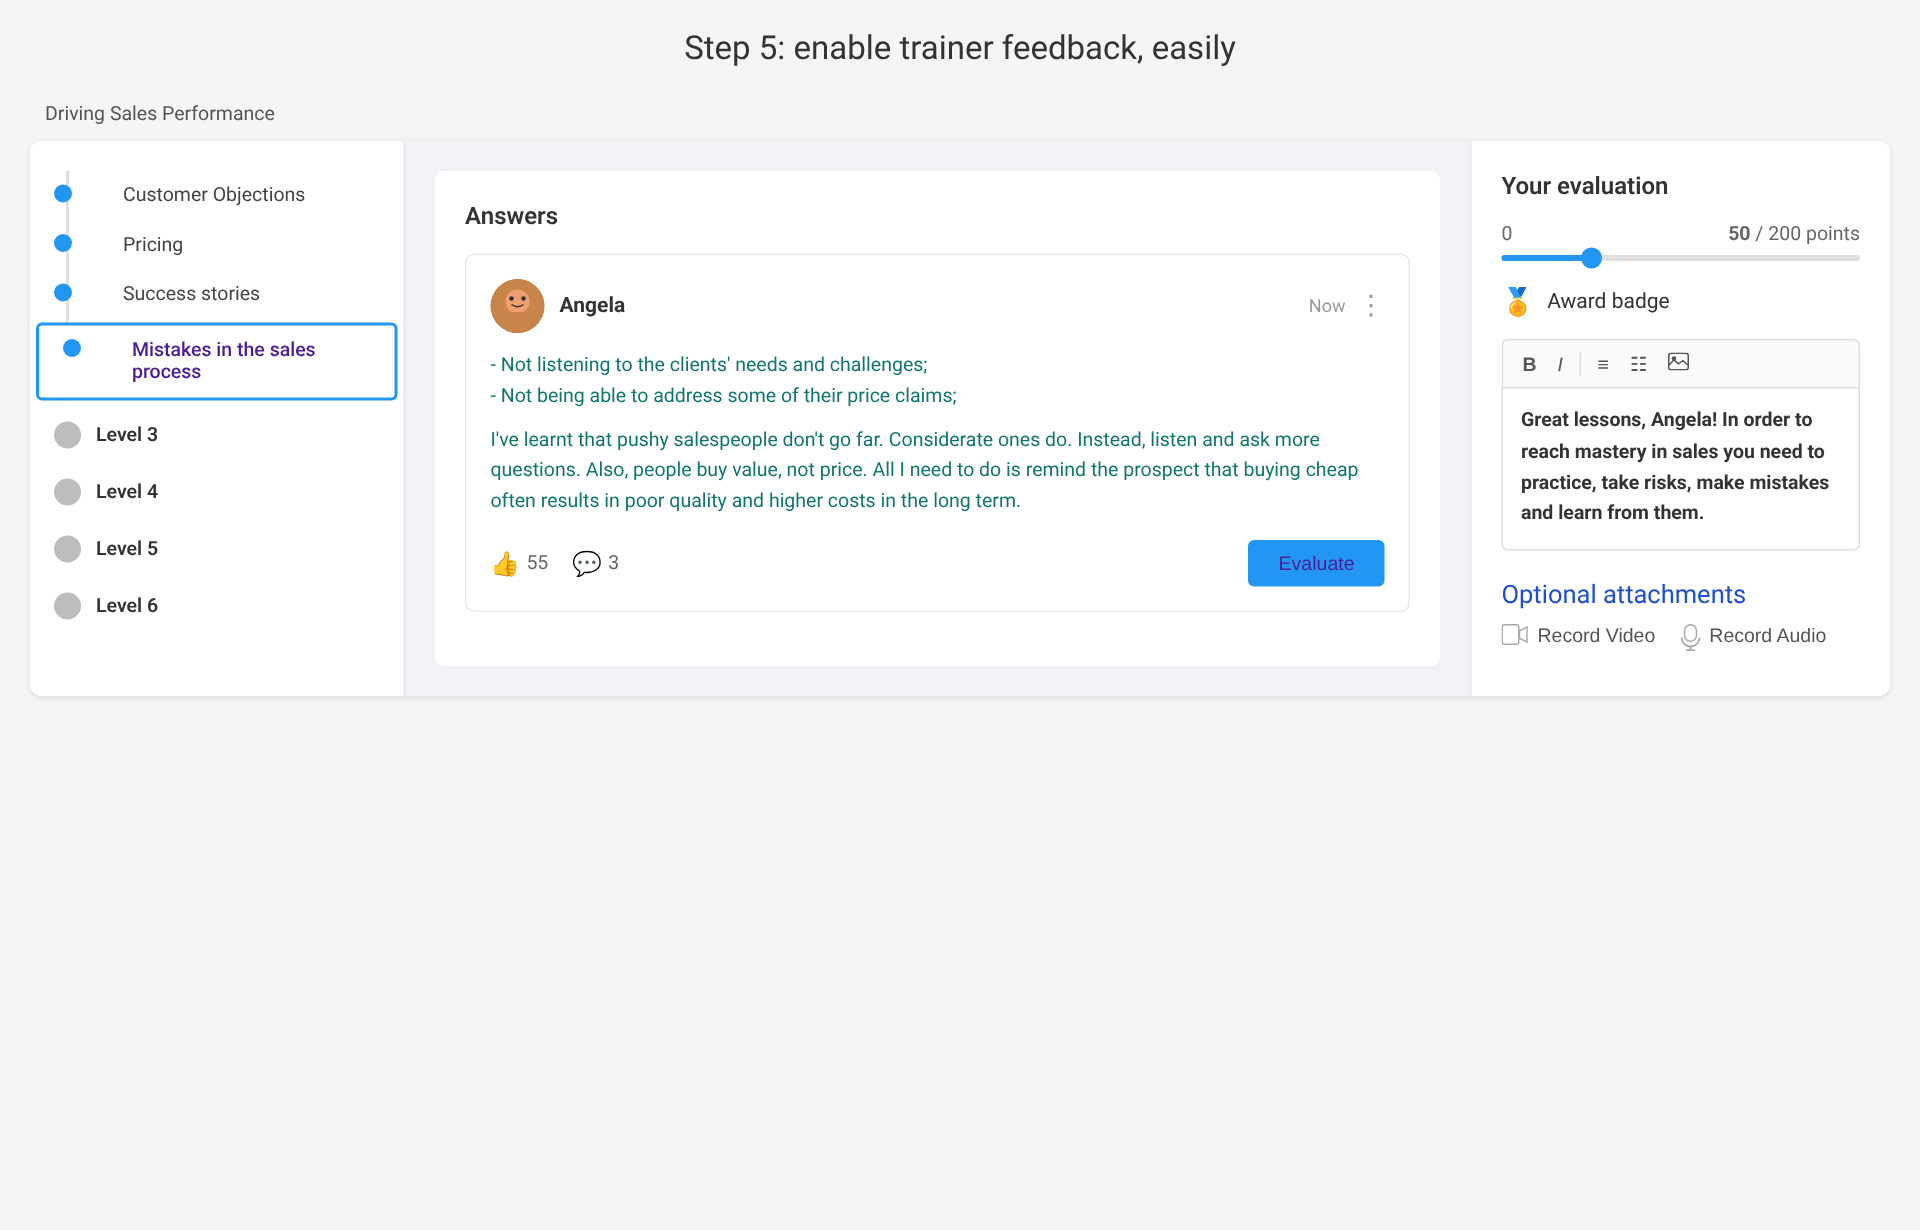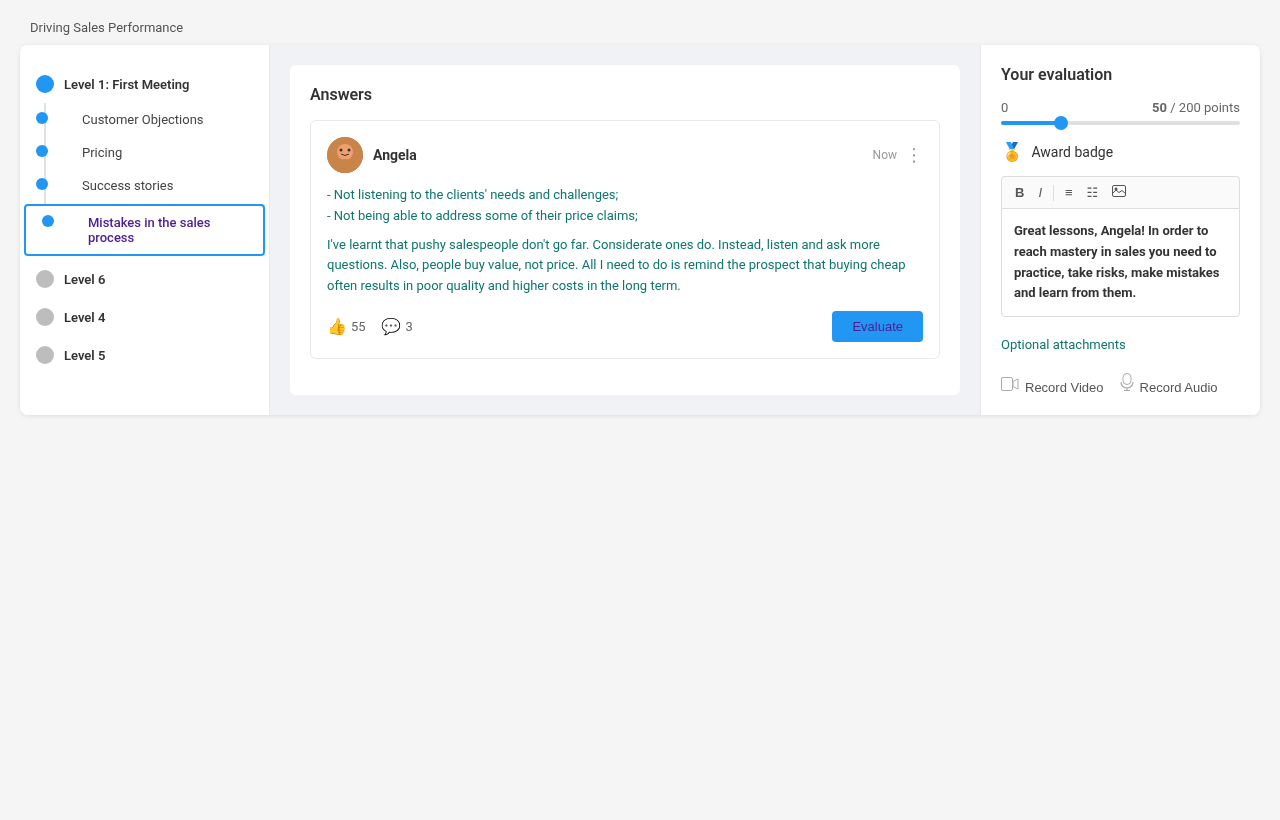--- a/index.html
+++ b/index.html
@@ -317,58 +317,55 @@
       color: #333;
       min-height: 100px;
     }
     .editor-area strong {
       font-weight: 700;
     }
     .optional-attach {
       margin-top: 20px;
     }
     .optional-title {
-      font-size: 13px;
-      color: #0f766e;
-      margin-bottom: 21px;
+      font-size: 17px;
+      color: #1d4ed8;
+      margin-bottom: 9px;
     }
     .attach-buttons {
       display: flex;
       gap: 16px;
     }
     .attach-btn {
       display: flex;
-      align-items: flex-end;
+      align-items: flex-start;
       gap: 6px;
       font-size: 13px;
       color: #555;
       cursor: pointer;
       background: none;
       border: none;
       padding: 0;
     }
     .attach-icon {
       font-size: 16px;
       color: #999;
     }
   </style>
 </head>
 <body>
 
 <div class="page-wrapper">
+  <h1 class="page-title">Step 5: enable trainer feedback, easily</h1>
   <div class="course-label">Driving Sales Performance</div>
 
   <div class="main-container">
 
     <div class="sidebar">
       <div class="level-group">
-        <div class="level-header">
-          <div class="level-dot active"></div>
-          <span class="level-header-text">Level 1: First Meeting</span>
-        </div>
         <ul class="lesson-list">
           <li class="lesson-item">
             <div class="lesson-dot blue"></div>
             <span class="lesson-text">Customer Objections</span>
           </li>
           <li class="lesson-item">
             <div class="lesson-dot blue"></div>
             <span class="lesson-text">Pricing</span>
           </li>
           <li class="lesson-item">
@@ -377,29 +374,33 @@
           </li>
           <li class="lesson-item selected">
             <div class="lesson-dot blue"></div>
             <span class="lesson-text">Mistakes in the sales process</span>
           </li>
         </ul>
       </div>
 
       <div class="level-header">
         <div class="level-dot inactive"></div>
-        <span class="level-header-text">Level 6</span>
+        <span class="level-header-text">Level 3</span>
       </div>
       <div class="level-header">
         <div class="level-dot inactive"></div>
         <span class="level-header-text">Level 4</span>
       </div>
       <div class="level-header">
         <div class="level-dot inactive"></div>
         <span class="level-header-text">Level 5</span>
+      </div>
+      <div class="level-header">
+        <div class="level-dot inactive"></div>
+        <span class="level-header-text">Level 6</span>
       </div>
     </div>
 
     <div class="content-area">
       <div class="answers-panel">
         <div class="answers-title">Answers</div>
 
         <div class="answer-card">
           <div class="answer-header">
             <div class="answer-user">

